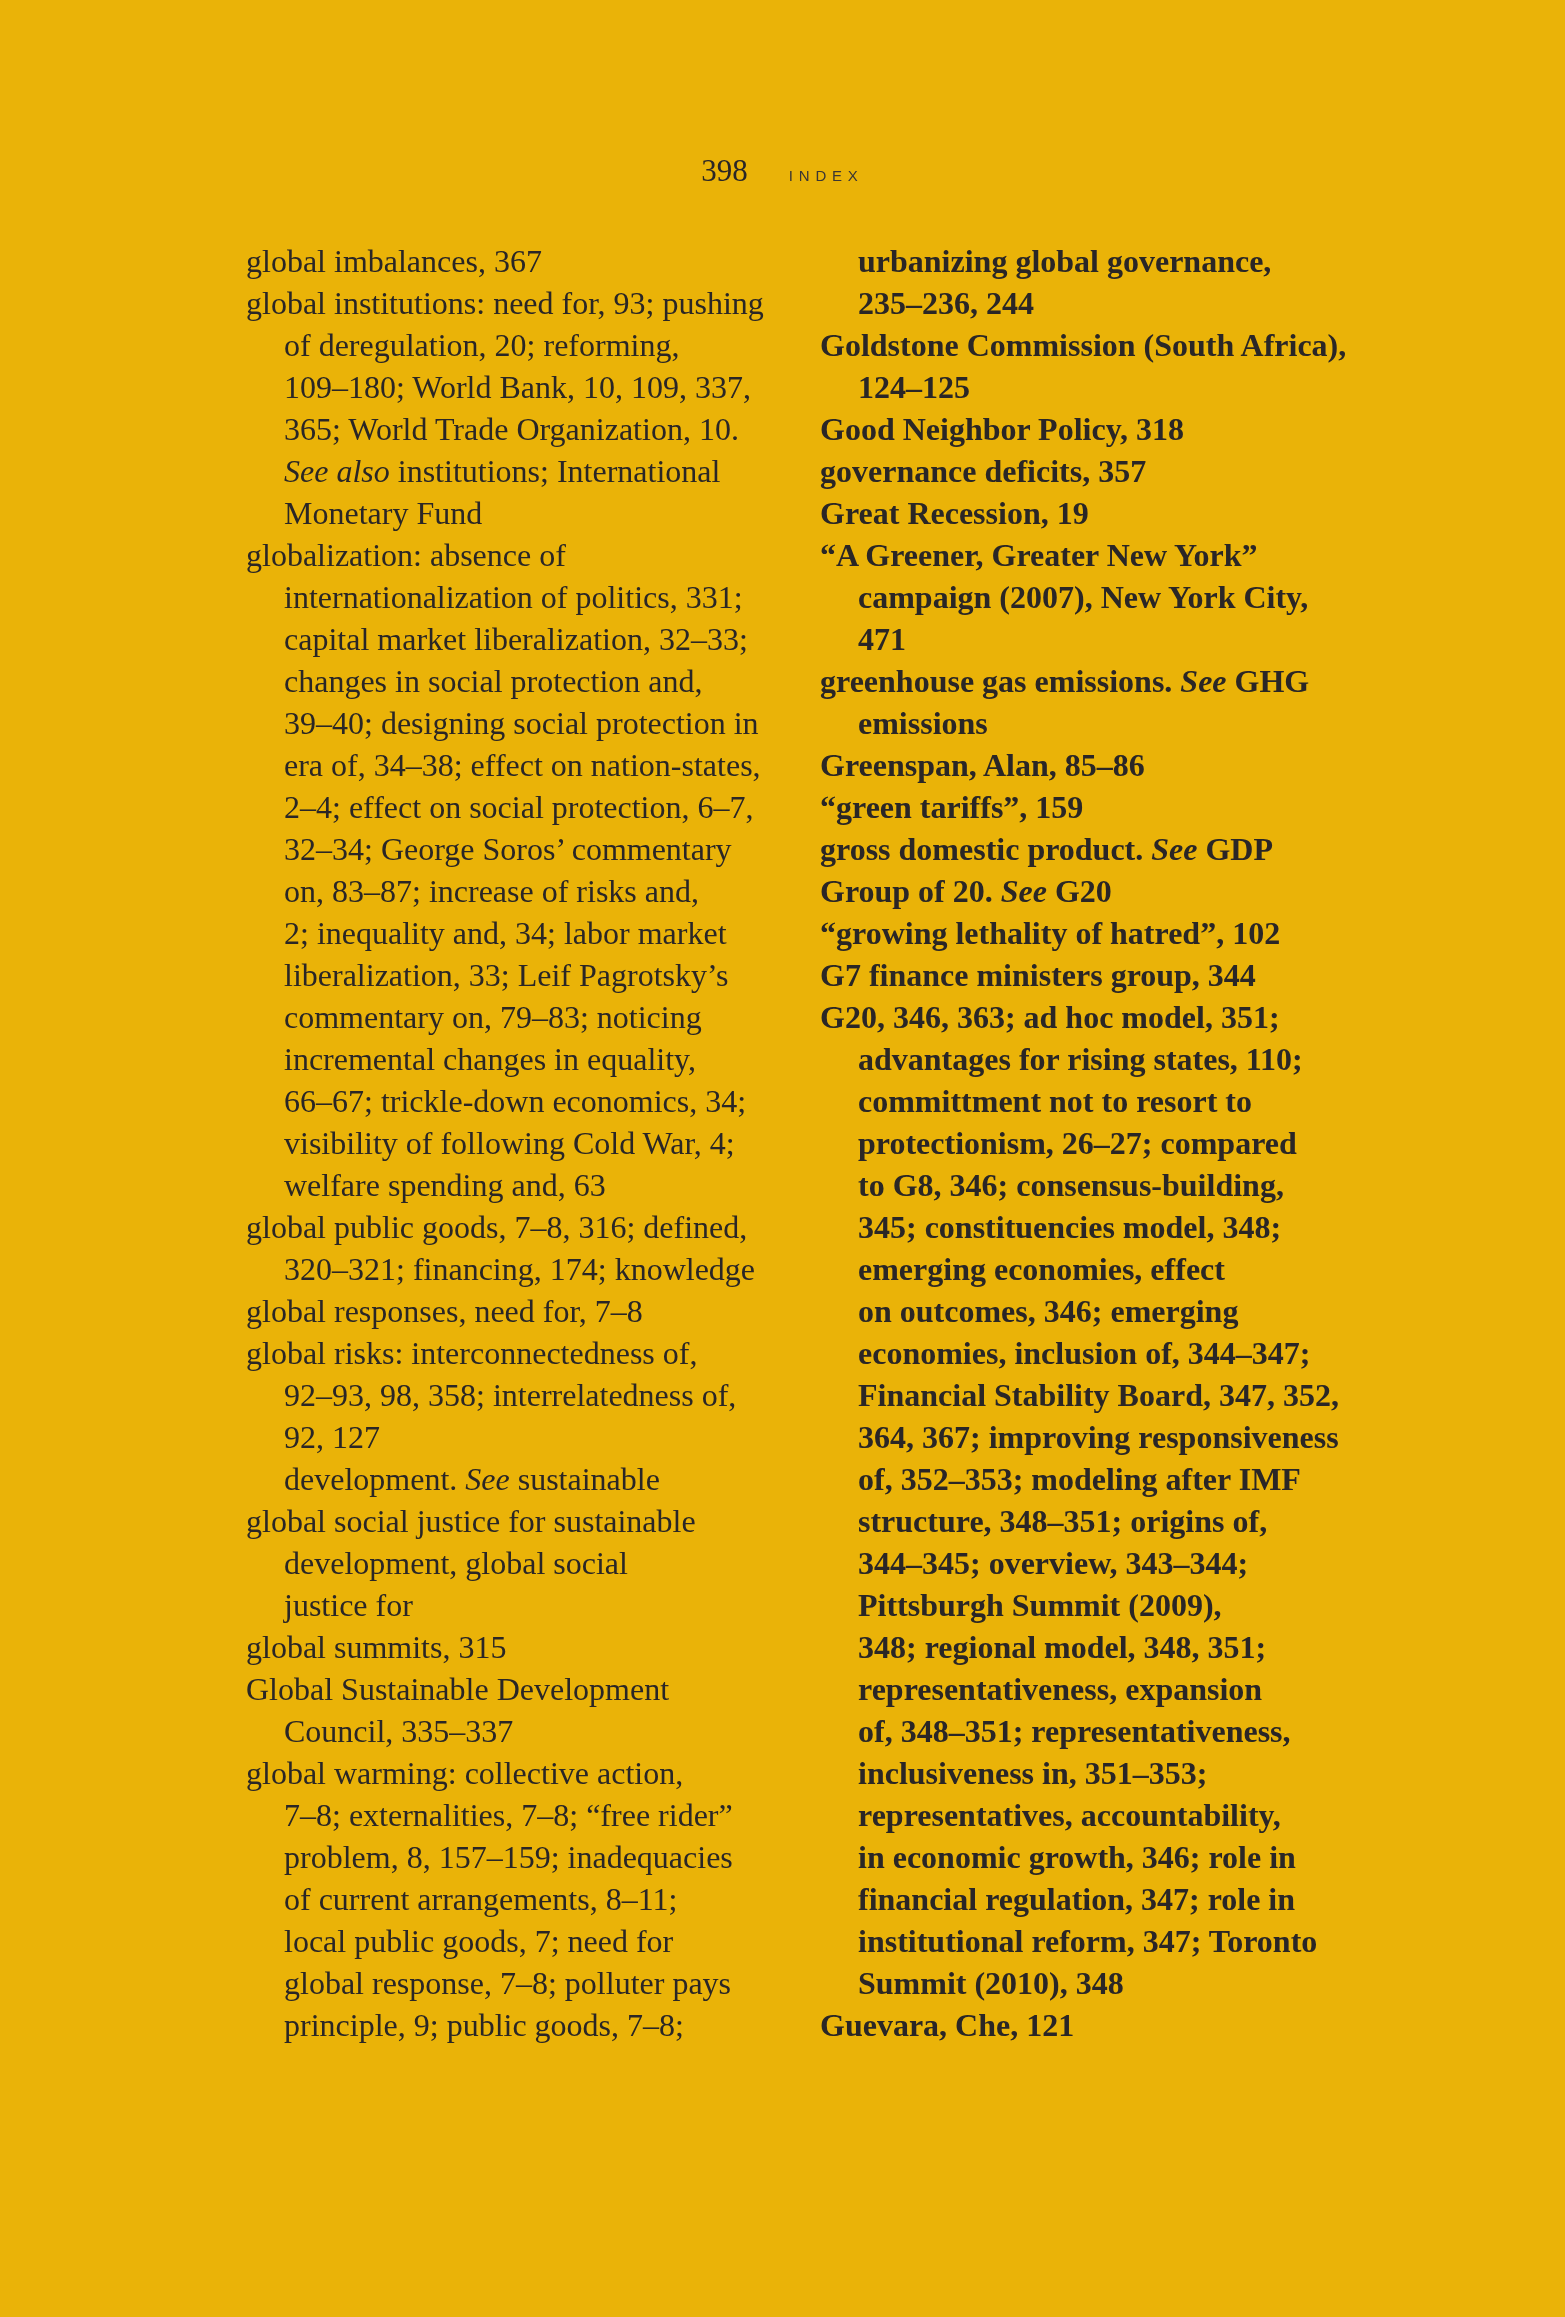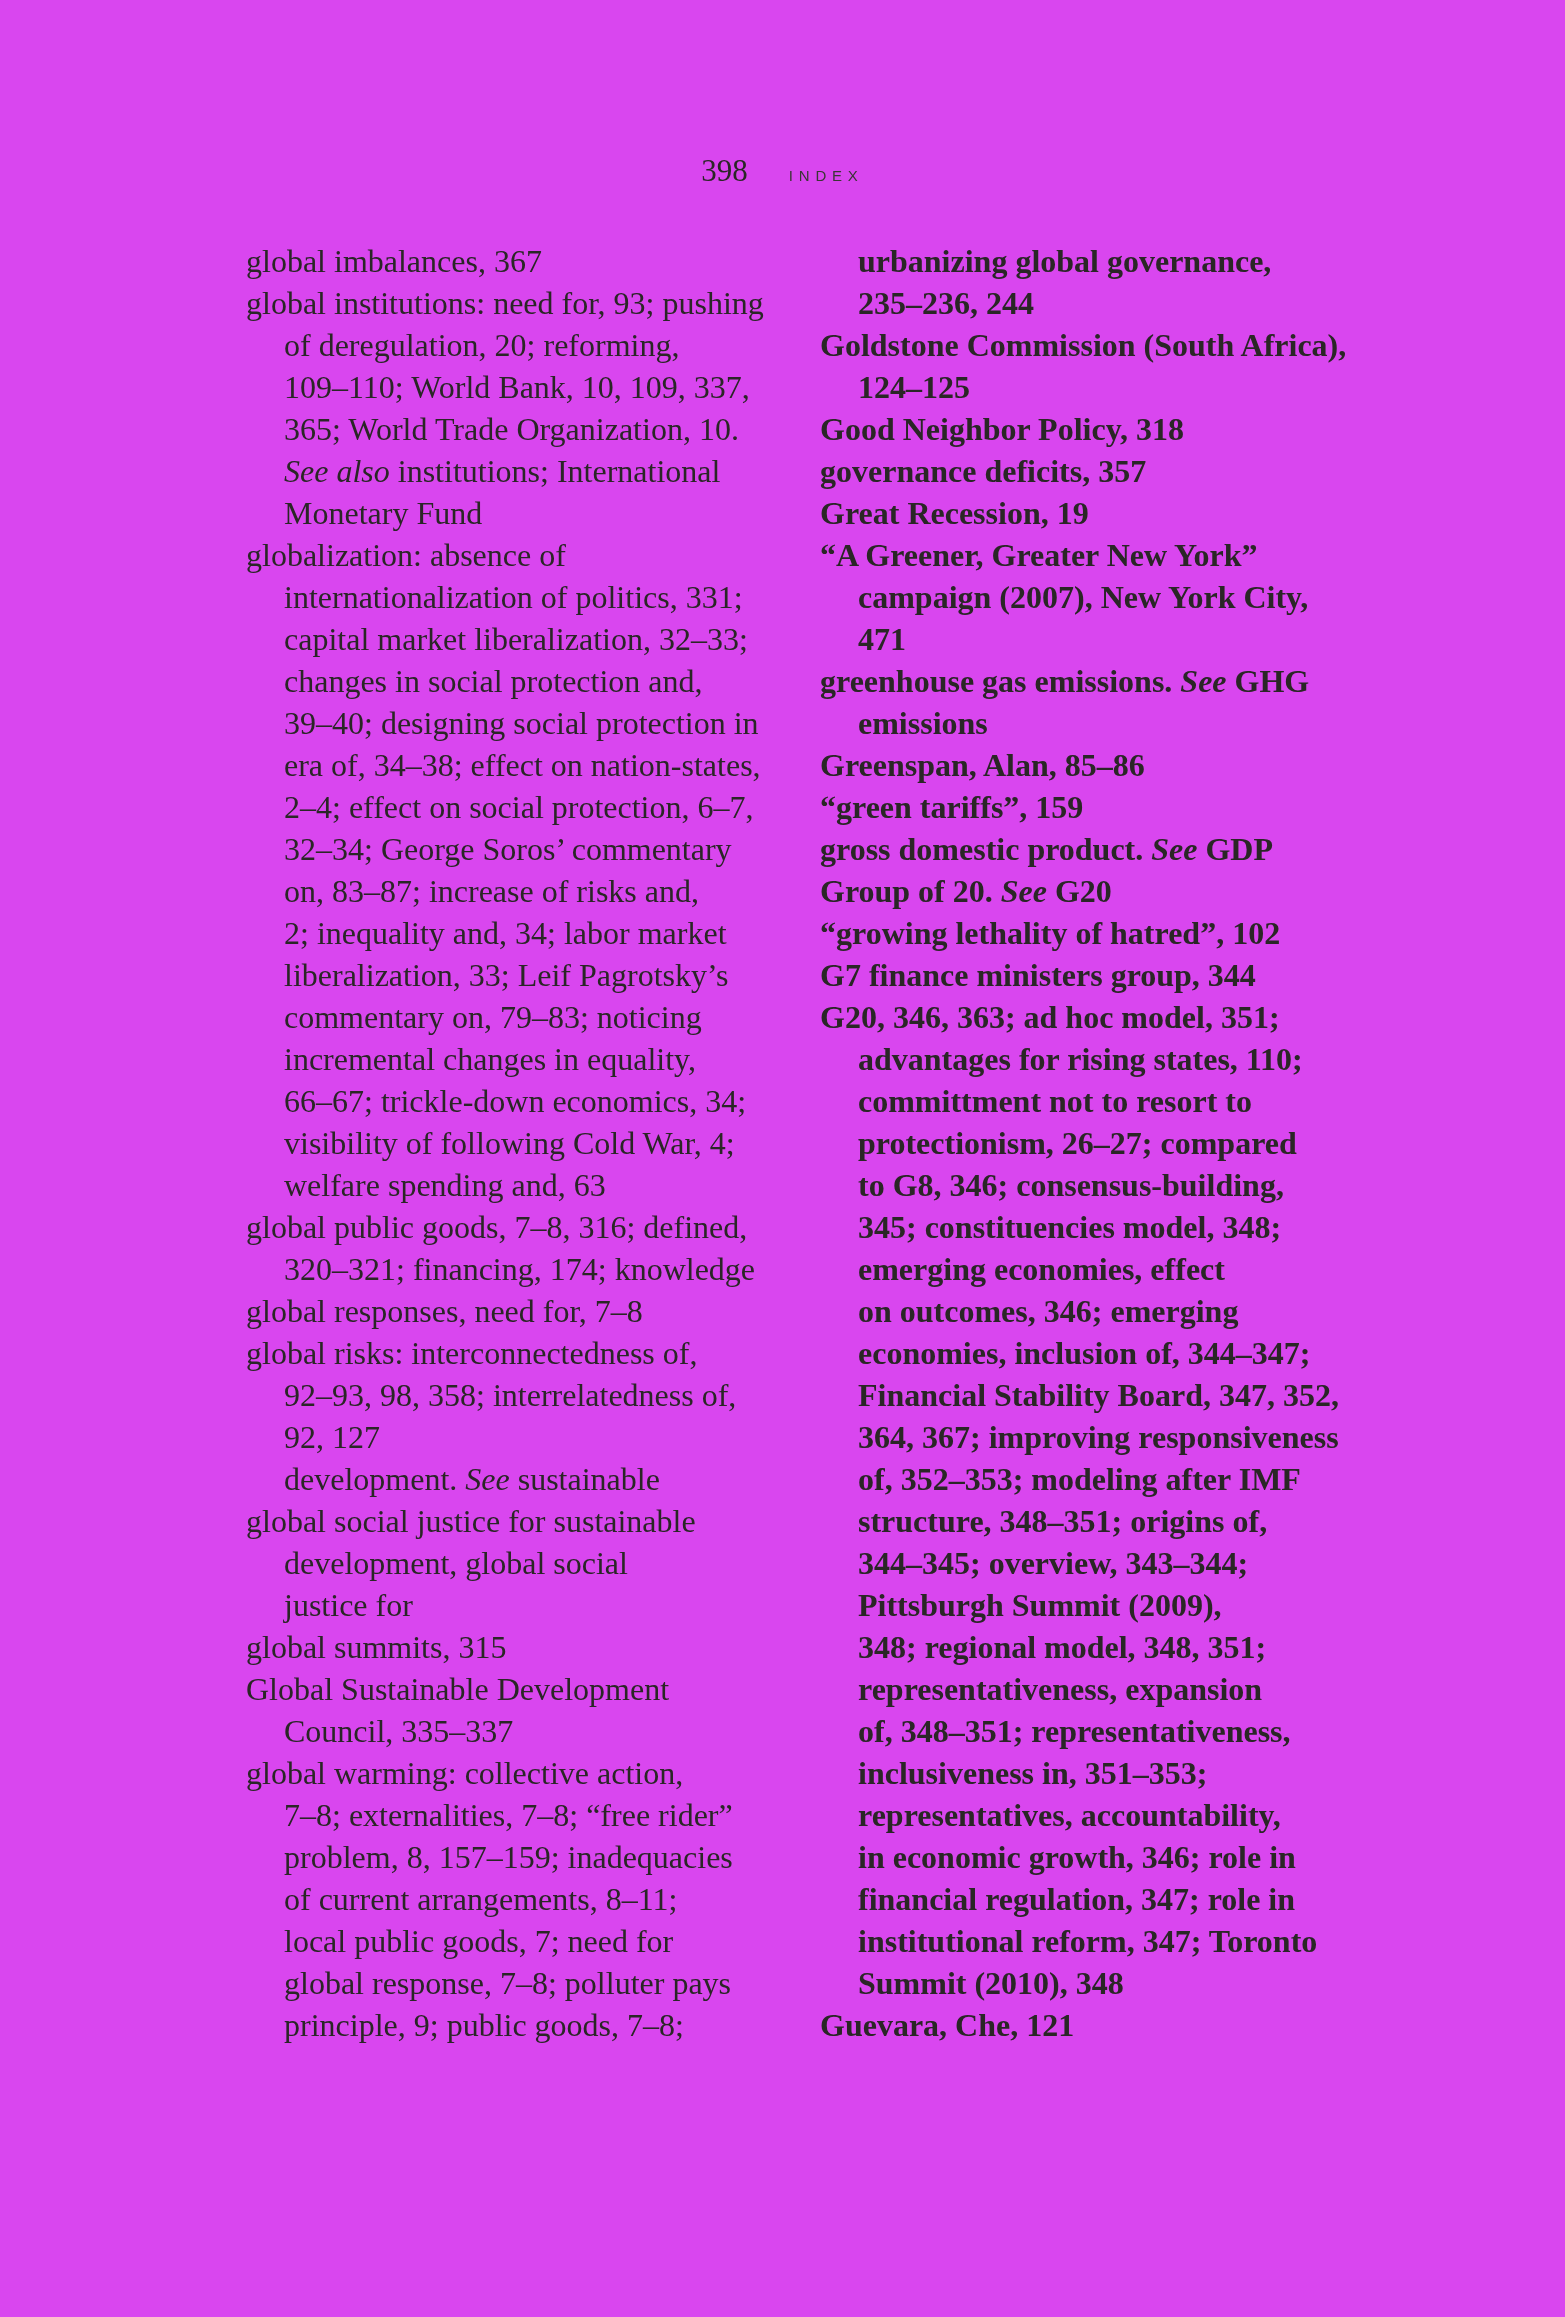--- a/index.html
+++ b/index.html
@@ -1,20 +1,20 @@
 <!DOCTYPE html>
 <html><head>
 <meta charset="utf-8">
 <style>
   html, body { margin: 0; padding: 0; background: #e8e8e8; }
   .page {
     position: relative;
     width: 1565px;
     height: 2317px;
-    background: #d946ef;
+    background: #eab308;
     overflow: hidden;
     font-family: "Liberation Serif", serif;
     color: #2a2626;
   }
   .running-head {
     position: absolute;
     top: 153px;
     left: 0;
     width: 1565px;
     display: flex;
@@ -52,21 +52,21 @@
 
 <div class="page">
   <div class="running-head">
     <span class="folio">398</span>
     <span class="head-label">INDEX</span>
   </div>
   <div class="col col-left">
       <div class="line"><span>global imbalances, 367</span></div>
       <div class="line"><span>global institutions: need for, 93; pushing</span></div>
       <div class="line ind"><span>of deregulation, 20; reforming,</span></div>
-      <div class="line ind"><span>109–110; World Bank, 10, 109, 337,</span></div>
+      <div class="line ind"><span>109–180; World Bank, 10, 109, 337,</span></div>
       <div class="line ind"><span>365; World Trade Organization, 10.</span></div>
       <div class="line ind"><span class="it">See also</span><span> institutions; International</span></div>
       <div class="line ind"><span>Monetary Fund</span></div>
       <div class="line"><span>globalization: absence of</span></div>
       <div class="line ind"><span>internationalization of politics, 331;</span></div>
       <div class="line ind"><span>capital market liberalization, 32–33;</span></div>
       <div class="line ind"><span>changes in social protection and,</span></div>
       <div class="line ind"><span>39–40; designing social protection in</span></div>
       <div class="line ind"><span>era of, 34–38; effect on nation-states,</span></div>
       <div class="line ind"><span>2–4; effect on social protection, 6–7,</span></div>

